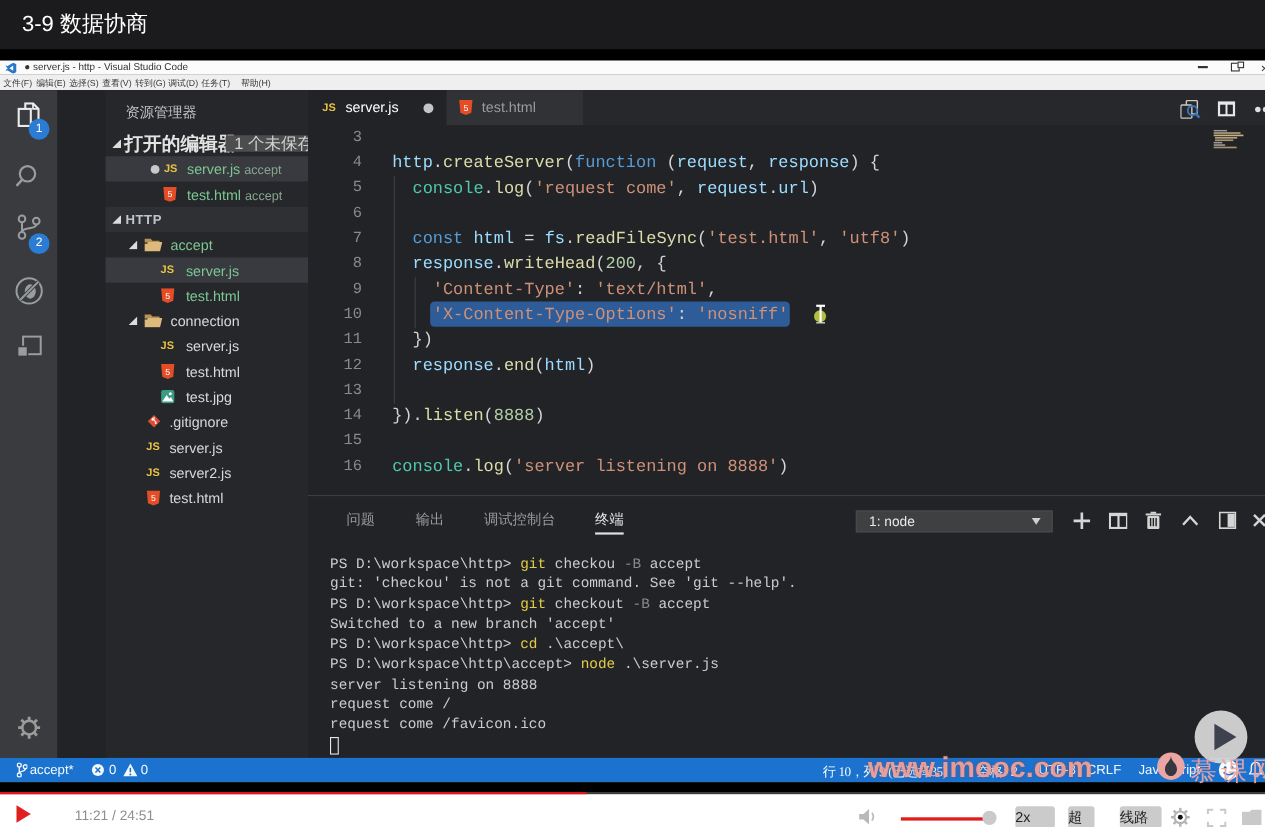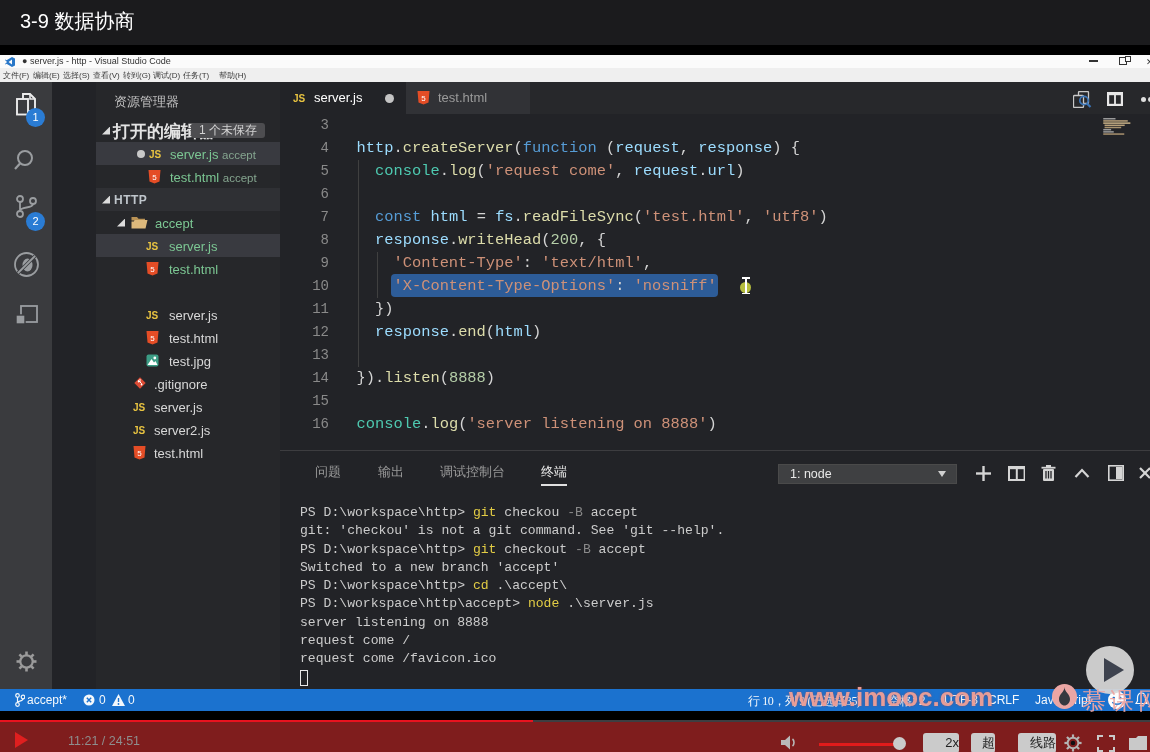--- a/index.html
+++ b/index.html
@@ -8,21 +8,21 @@
 .mono{font-family:"Liberation Mono",monospace;}
 
 .kw{color:#569cd6}.str{color:#ce9178}.fn{color:#dcdcaa}.vr{color:#9cdcfe}.nm{color:#b5cea8}.cls{color:#4ec9b0}.pn{color:#d4d4d4}
 .yel{color:#e3cd45}.dim{color:#8a8a8a}
 .row{position:absolute;left:0;width:228px;height:23px;}
 .rlab{position:absolute;top:50%;transform:translateY(-50%);font-size:13px;white-space:nowrap;}
 .u{position:absolute;right:14px;top:50%;transform:translateY(-50%);font-size:12px;color:#7cc793;}
 .arrow{position:absolute;top:50%;transform:translateY(-50%);}
 .arr-open{width:8px;height:8px;background:#dcdcdc;clip-path:polygon(100% 0,100% 100%,0 100%);}
 .jsicon{position:absolute;top:50%;transform:translateY(-50%);font-size:10px;font-weight:bold;color:#e8c341;letter-spacing:0;}
-.btn-g{position:absolute;background:#cbcbcb;border-radius:3px;height:20px;text-align:right;font-size:13px;color:#1f1f1f;line-height:20px;}
+.btn-g{position:absolute;background:#cbcbcb;border-radius:3px;height:20px;text-align:left;font-size:13px;color:#1f1f1f;line-height:20px;}
 </style>
 </head>
 <body>
 
 <div class="abs" style="left:0;top:0;width:1150px;height:45px;background:#1b1b1d;"></div>
 <div class="abs" style="left:20px;top:8px;font-size:20px;color:#fff;">3-9 数据协商</div>
 <div class="abs" style="left:0;top:45px;width:1150px;height:10px;background:#000;"></div>
 
 <div class="abs" style="left:0;top:55px;width:1150px;height:13px;background:#fbfbfb;">
   <svg class="abs" style="left:5px;top:2px;" width="10" height="10" viewBox="0 0 10 10">
@@ -100,21 +100,21 @@
       <circle cx="10.5" cy="10.5" r="2.6" fill="#3a3b3e"></circle>
     </svg>
   </div>
 
   <div class="abs" style="left:52px;top:0;width:228px;height:607px;background:#26272a;margin-left:44px;" id="sidebar">
     <div class="abs" style="left:18px;top:11px;font-size:13px;color:#c2c2c2;">资源管理器</div>
 
     <div class="row" style="top:37px;">
       <div class="arrow arr-open" style="left:6px;"></div>
       <div class="rlab" style="left:17px;color:#e3e3e3;font-size:17px;font-weight:bold;">打开的编辑器</div>
-      <div class="abs" style="left:95px;top:3.5px;height:15px;background:#4d4d50;border-radius:3px;font-size:12px;color:#d2d2d2;line-height:15px;padding:0 8px;">1 个未保存</div>
+      <div class="abs" style="left:109px;top:3.5px;height:15px;background:#4d4d50;border-radius:3px;font-size:15px;color:#d2d2d2;line-height:15px;padding:0 8px;">1 个未保存</div>
     </div>
 
     <div class="row" style="top:60px;background:#393a40;">
       <div class="abs" style="left:41px;top:8px;width:8px;height:8px;border-radius:50%;background:#c8c8c8;"></div>
       <div class="jsicon" style="left:53px;">JS</div>
       <div class="rlab" style="left:74px;color:#7cc793;">server.js <span style="color:#85a58f;font-size:11.5px;">accept</span></div>
       <div class="u">U</div>
     </div>
 
     <div class="row" style="top:83px;">
@@ -149,20 +149,28 @@
 
     <div class="row" style="top:175px;">
       <svg class="abs" style="left:50px;top:5px;" width="13" height="14" viewBox="0 0 13 14">
           <polygon points="0.5,0 12.5,0 11.5,11.5 6.5,13.5 1.5,11.5" fill="#e44d26"></polygon>
           <text x="6.5" y="9.5" font-size="8" fill="#fff" text-anchor="middle" font-family="Liberation Sans">5</text>
         </svg>
       <div class="rlab" style="left:73px;color:#7cc793;">test.html</div>
       <div class="u">U</div>
     </div>
 
+    <div class="row" style="top:198px;">
+      <div class="arrow arr-open" style="left:21px;"></div>
+      <svg class="abs" style="left:35px;top:5px;" width="17" height="13" viewBox="0 0 17 13">
+          <path d="M0.5,1 L6,1 L7.5,2.8 L14,2.8 L14,4.5 L0.5,4.5 Z" fill="#b99255"></path>
+          <path d="M0.5,12.5 L0.5,5.5 L2.8,5.5 L3.6,4 L16.5,4 L14.5,12.5 Z" fill="#ddb97c"></path>
+        </svg>
+      <div class="rlab" style="left:59px;color:#d8d8d8;">connection</div>
+    </div>
     <div class="row" style="top:221px;">
       <div class="jsicon" style="left:50px;">JS</div>
       <div class="rlab" style="left:73px;color:#d8d8d8;">server.js</div>
     </div>
     <div class="row" style="top:244px;">
       <svg class="abs" style="left:50px;top:5px;" width="13" height="14" viewBox="0 0 13 14">
           <polygon points="0.5,0 12.5,0 11.5,11.5 6.5,13.5 1.5,11.5" fill="#e44d26"></polygon>
           <text x="6.5" y="9.5" font-size="8" fill="#fff" text-anchor="middle" font-family="Liberation Sans">5</text>
         </svg>
       <div class="rlab" style="left:73px;color:#d8d8d8;">test.html</div>
@@ -351,21 +359,21 @@
       <circle cx="6.8" cy="8" r="1.3" fill="#1b72cf"></circle>
       <circle cx="13.2" cy="8" r="1.3" fill="#1b72cf"></circle>
       <path d="M5.5 12 C7 15 13 15 14.5 12" fill="none" stroke="#1b72cf" stroke-width="1.4"></path>
     </svg>
   <svg class="abs" style="left:1135px;top:3px;" width="13" height="15" viewBox="0 0 13 15">
       <path d="M6.5,1 C9.5,1 10.5,3.5 10.5,6 L10.5,9 L12,11.5 L1,11.5 L2.5,9 L2.5,6 C2.5,3.5 3.5,1 6.5,1 Z" fill="none" stroke="#f4f8fb" stroke-width="1.2"></path>
       <path d="M5,13 C5.5,14.2 7.5,14.2 8,13" fill="none" stroke="#f4f8fb" stroke-width="1.2"></path>
     </svg>
 </div>
 
-<div class="abs" style="left:0;top:711px;width:1150px;height:41px;background:#7f1d1d;">
+<div class="abs" style="left:0;top:711px;width:1150px;height:41px;background:#ffffff;">
   <div class="abs" style="left:0;top:0;width:1150px;height:8.5px;background:#000;"></div>
   <div class="abs" style="left:0;top:8.5px;width:1150px;height:2.5px;background:#3e3e41;"></div>
   <div class="abs" style="left:0;top:8.5px;width:533px;height:2.5px;background:#e8121f;"></div>
 
   <div class="abs" style="left:15px;top:21px;width:0;height:0;border-left:13px solid #e01f1f;border-top:8.5px solid transparent;border-bottom:8.5px solid transparent;"></div>
   <div class="abs" style="left:68px;top:23px;font-size:12.5px;color:#8e8e8e;">11:21 / 24:51</div>
 
   <svg class="abs" style="left:781px;top:24px;" width="18" height="15" viewBox="0 0 18 15">
     <polygon points="0,5 4,5 9,0.5 9,14.5 4,10 0,10" fill="#b9b9b9"></polygon>
     <path d="M11.5 4 C13.5 5.5 13.5 9.5 11.5 11" fill="none" stroke="#b9b9b9" stroke-width="1.6"></path>

